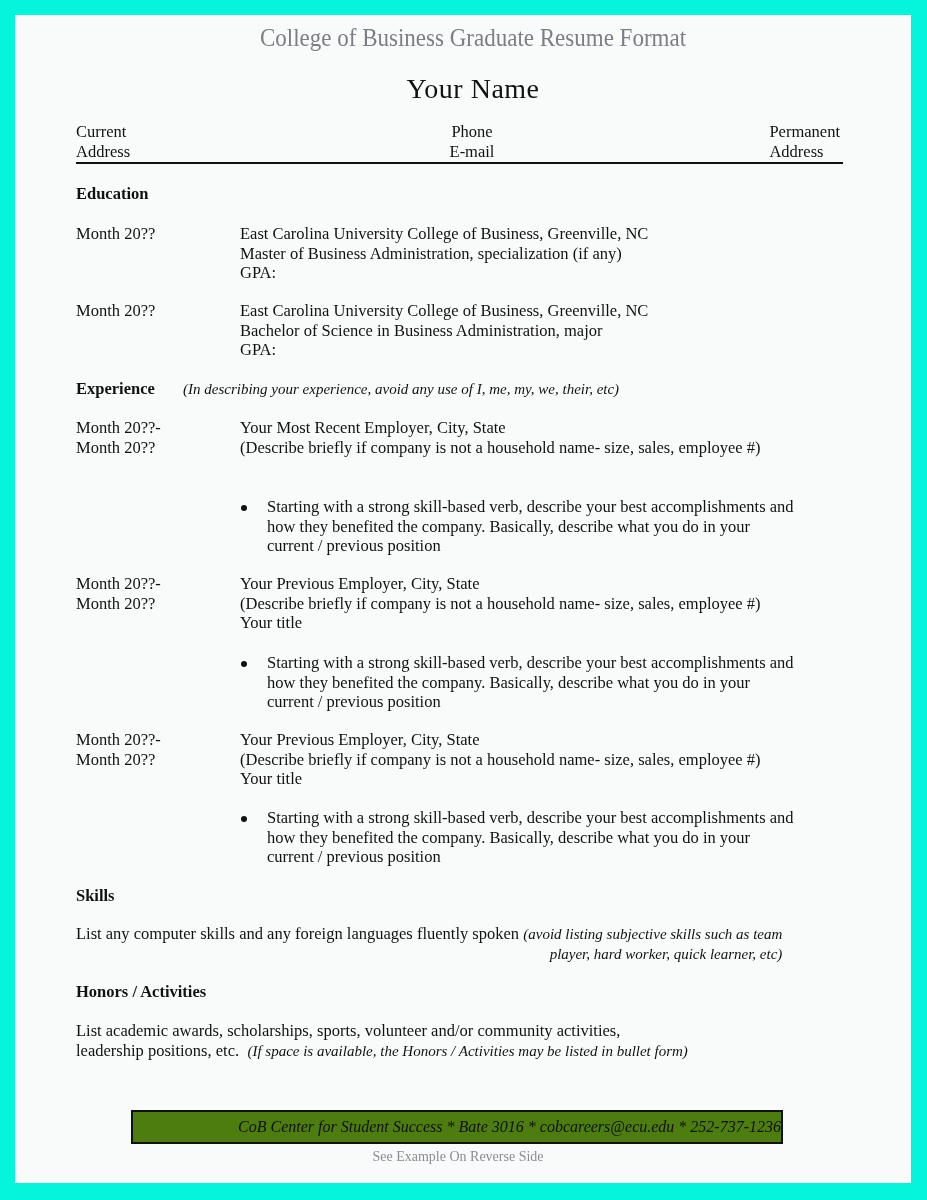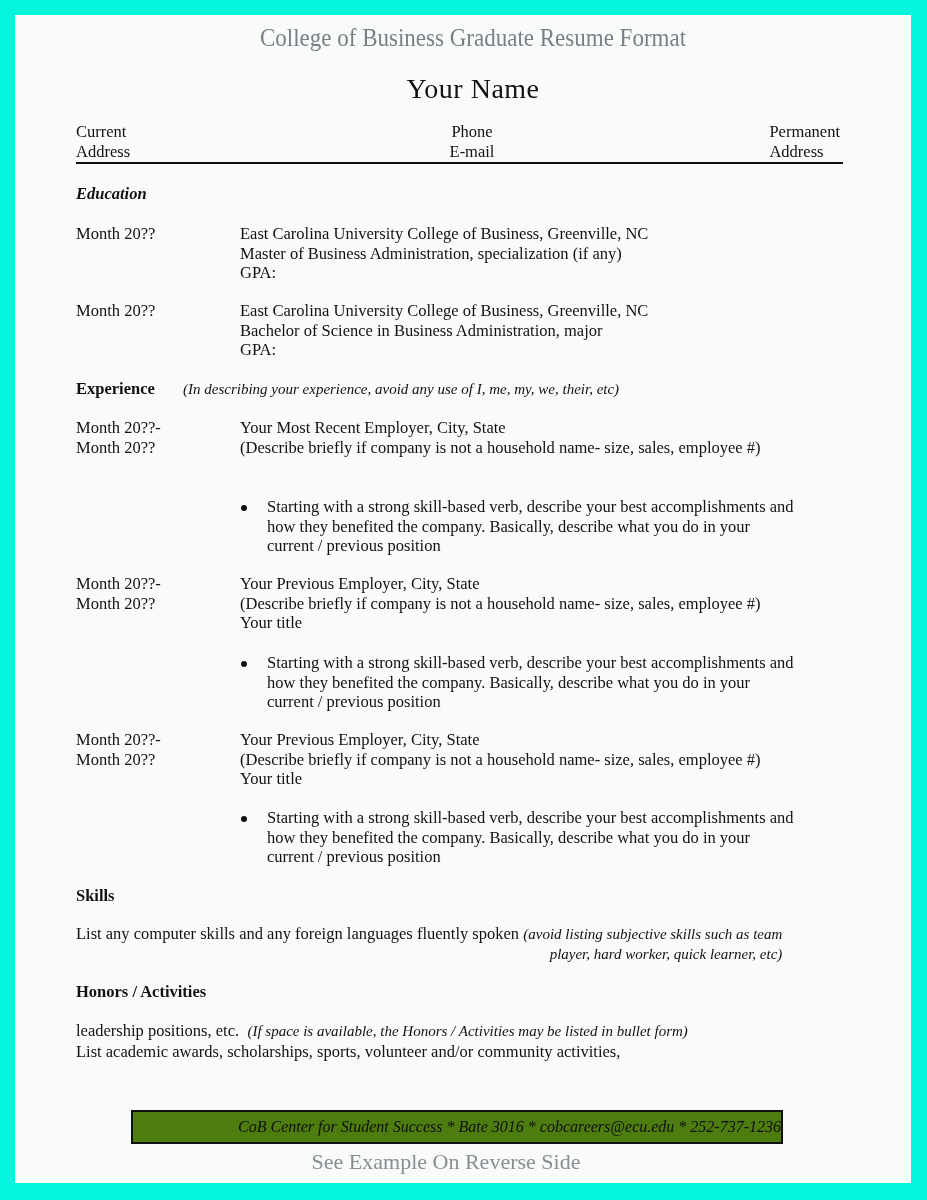--- a/index.html
+++ b/index.html
@@ -43,22 +43,22 @@
     background: #111;
   }
   .footer-box {
     left: 116px; top: 1095px; width: 648px; height: 30px;
     border: 2px solid #111;
     background: #4d7c0f;
     text-align: right; line-height: 30px;
     font-size: 16px; font-style: italic;
   }
   .see-example {
-    left: 0; width: 830px; top: 1134px; text-align: center;
-    font-size: 22px; color: #8A8D92; padding-left: 16px;
+    left: 12px; width: 830px; top: 1134px; text-align: center;
+    font-size: 14px; color: #8A8D92; padding-left: 16px;
   }
 </style>
 </head>
 <body>
 
 <div class="page">
 
   <div class="abs doc-title">College of Business Graduate Resume Format</div>
   <div class="abs your-name">Your Name</div>
 
@@ -69,21 +69,21 @@
   <div class="abs t16 hdr-mid">
     <div>Phone</div>
     <div>E-mail</div>
   </div>
   <div class="abs t16 hdr-right">
     <div>Permanent</div>
     <div>Address</div>
   </div>
   <div class="abs rule"></div>
 
-  <div class="abs t16 section-heading" style="left:61px; top:169px;font-style:italic;">Education</div>
+  <div class="abs t16 section-heading" style="left:61px; top:169px;">Education</div>
 
   <div class="abs t16" style="left:61px; top:209px;">Month 20??</div>
   <div class="abs t16" style="left:225px; top:209px;">
     <div><span class="b">East Carolina University College of Business</span><span>, Greenville, NC</span></div>
     <div>Master of Business Administration, specialization (if any)</div>
     <div>GPA:</div>
   </div>
 
   <div class="abs t16" style="left:61px; top:286px;">Month 20??</div>
   <div class="abs t16" style="left:225px; top:286px;">
@@ -143,20 +143,20 @@
   </div>
 
   <div class="abs t16 section-heading" style="left:61px; top:871px;">Skills</div>
   <div class="abs t16" style="left:61px; top:909px;">
     <div><span>List any computer skills and any foreign languages fluently spoken </span><span class="i" style="font-size:15px;">(avoid listing subjective skills such as team</span></div>
     <div class="i" style="font-size:15px;">player, hard worker, quick learner, etc)</div>
   </div>
 
   <div class="abs t16 section-heading" style="left:61px; top:967px;">Honors / Activities</div>
   <div class="abs t16" style="left:61px; top:1006px;">
+    <div>List academic awards, scholarships, sports, volunteer and/or community activities,</div>
     <div><span style="white-space:pre;">leadership positions, etc.  </span><span class="i" style="font-size:15px;">(If space is available, the Honors / Activities may be listed in bullet form)</span></div>
-    <div>List academic awards, scholarships, sports, volunteer and/or community activities,</div>
   </div>
 
   <div class="abs footer-box">CoB Center for Student Success * Bate 3016 * cobcareers@ecu.edu * 252-737-1236</div>
   <div class="abs see-example">See Example On Reverse Side</div>
 
 </div>
 
 </body></html>

